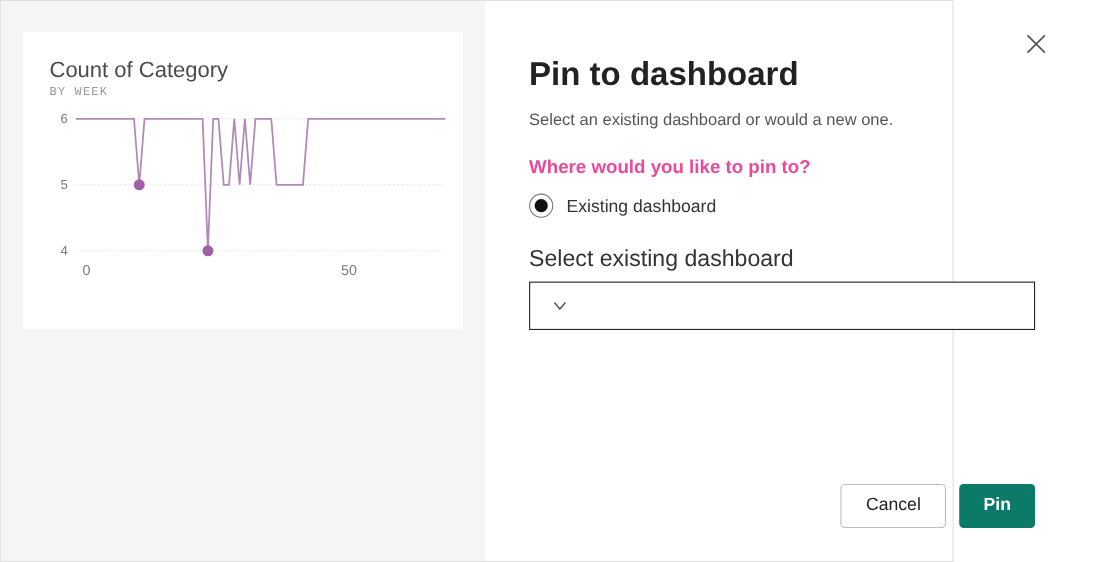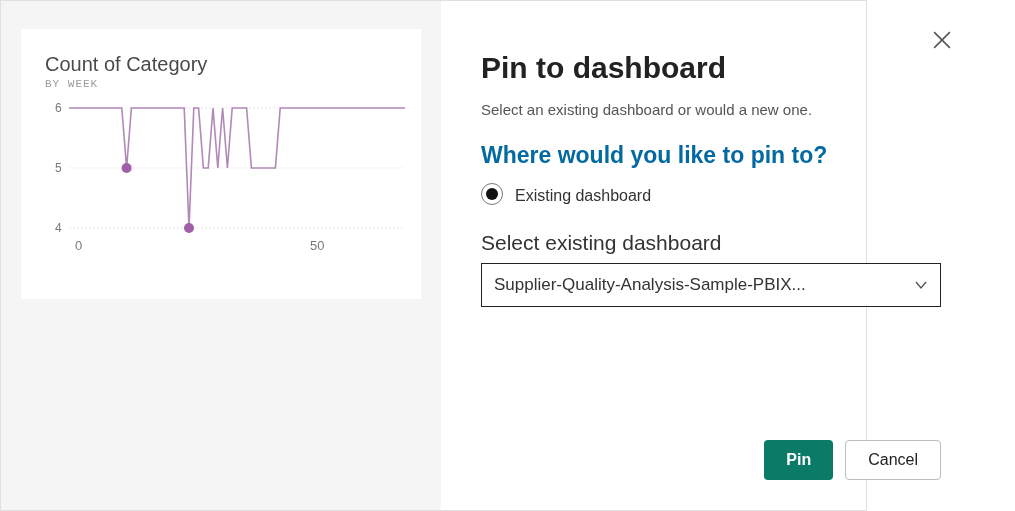--- a/index.html
+++ b/index.html
@@ -97,23 +97,23 @@
       font-weight: 600;
       color: #222;
       margin-bottom: 16px;
     }
     .dialog-desc {
       font-size: 15px;
       color: #555;
       margin-bottom: 24px;
     }
     .section-heading {
-      font-size: 23px;
+      font-size: 17px;
       font-weight: 600;
-      color: #0369a1;
+      color: #ec4899;
       margin-bottom: 14px;
     }
     .radio-row {
       display: flex;
       align-items: flex-end;
       gap: 12px;
       margin-bottom: 18px;
       cursor: pointer;
     }
     .radio {
@@ -244,25 +244,24 @@
 
     <div class="radio-row">
       <span class="radio checked"></span>
       <span class="radio-label">Existing dashboard</span>
     </div>
 
 
     <div class="select-label">Select existing dashboard</div>
 
     <div class="select-box">
-      <span class="select-value">Supplier-Quality-Analysis-Sample-PBIX...</span>
       <svg class="chevron" width="14" height="14" viewBox="0 0 14 14">
         <polyline points="2,4 7,10 12,4" fill="none" stroke="#555" stroke-width="1.4"></polyline>
       </svg>
     </div>
 
     <div class="button-row">
+      <div class="btn btn-secondary">Cancel</div>
       <div class="btn btn-primary">Pin</div>
-      <div class="btn btn-secondary">Cancel</div>
     </div>
   </div>
 
 </div>
 
 </body></html>

